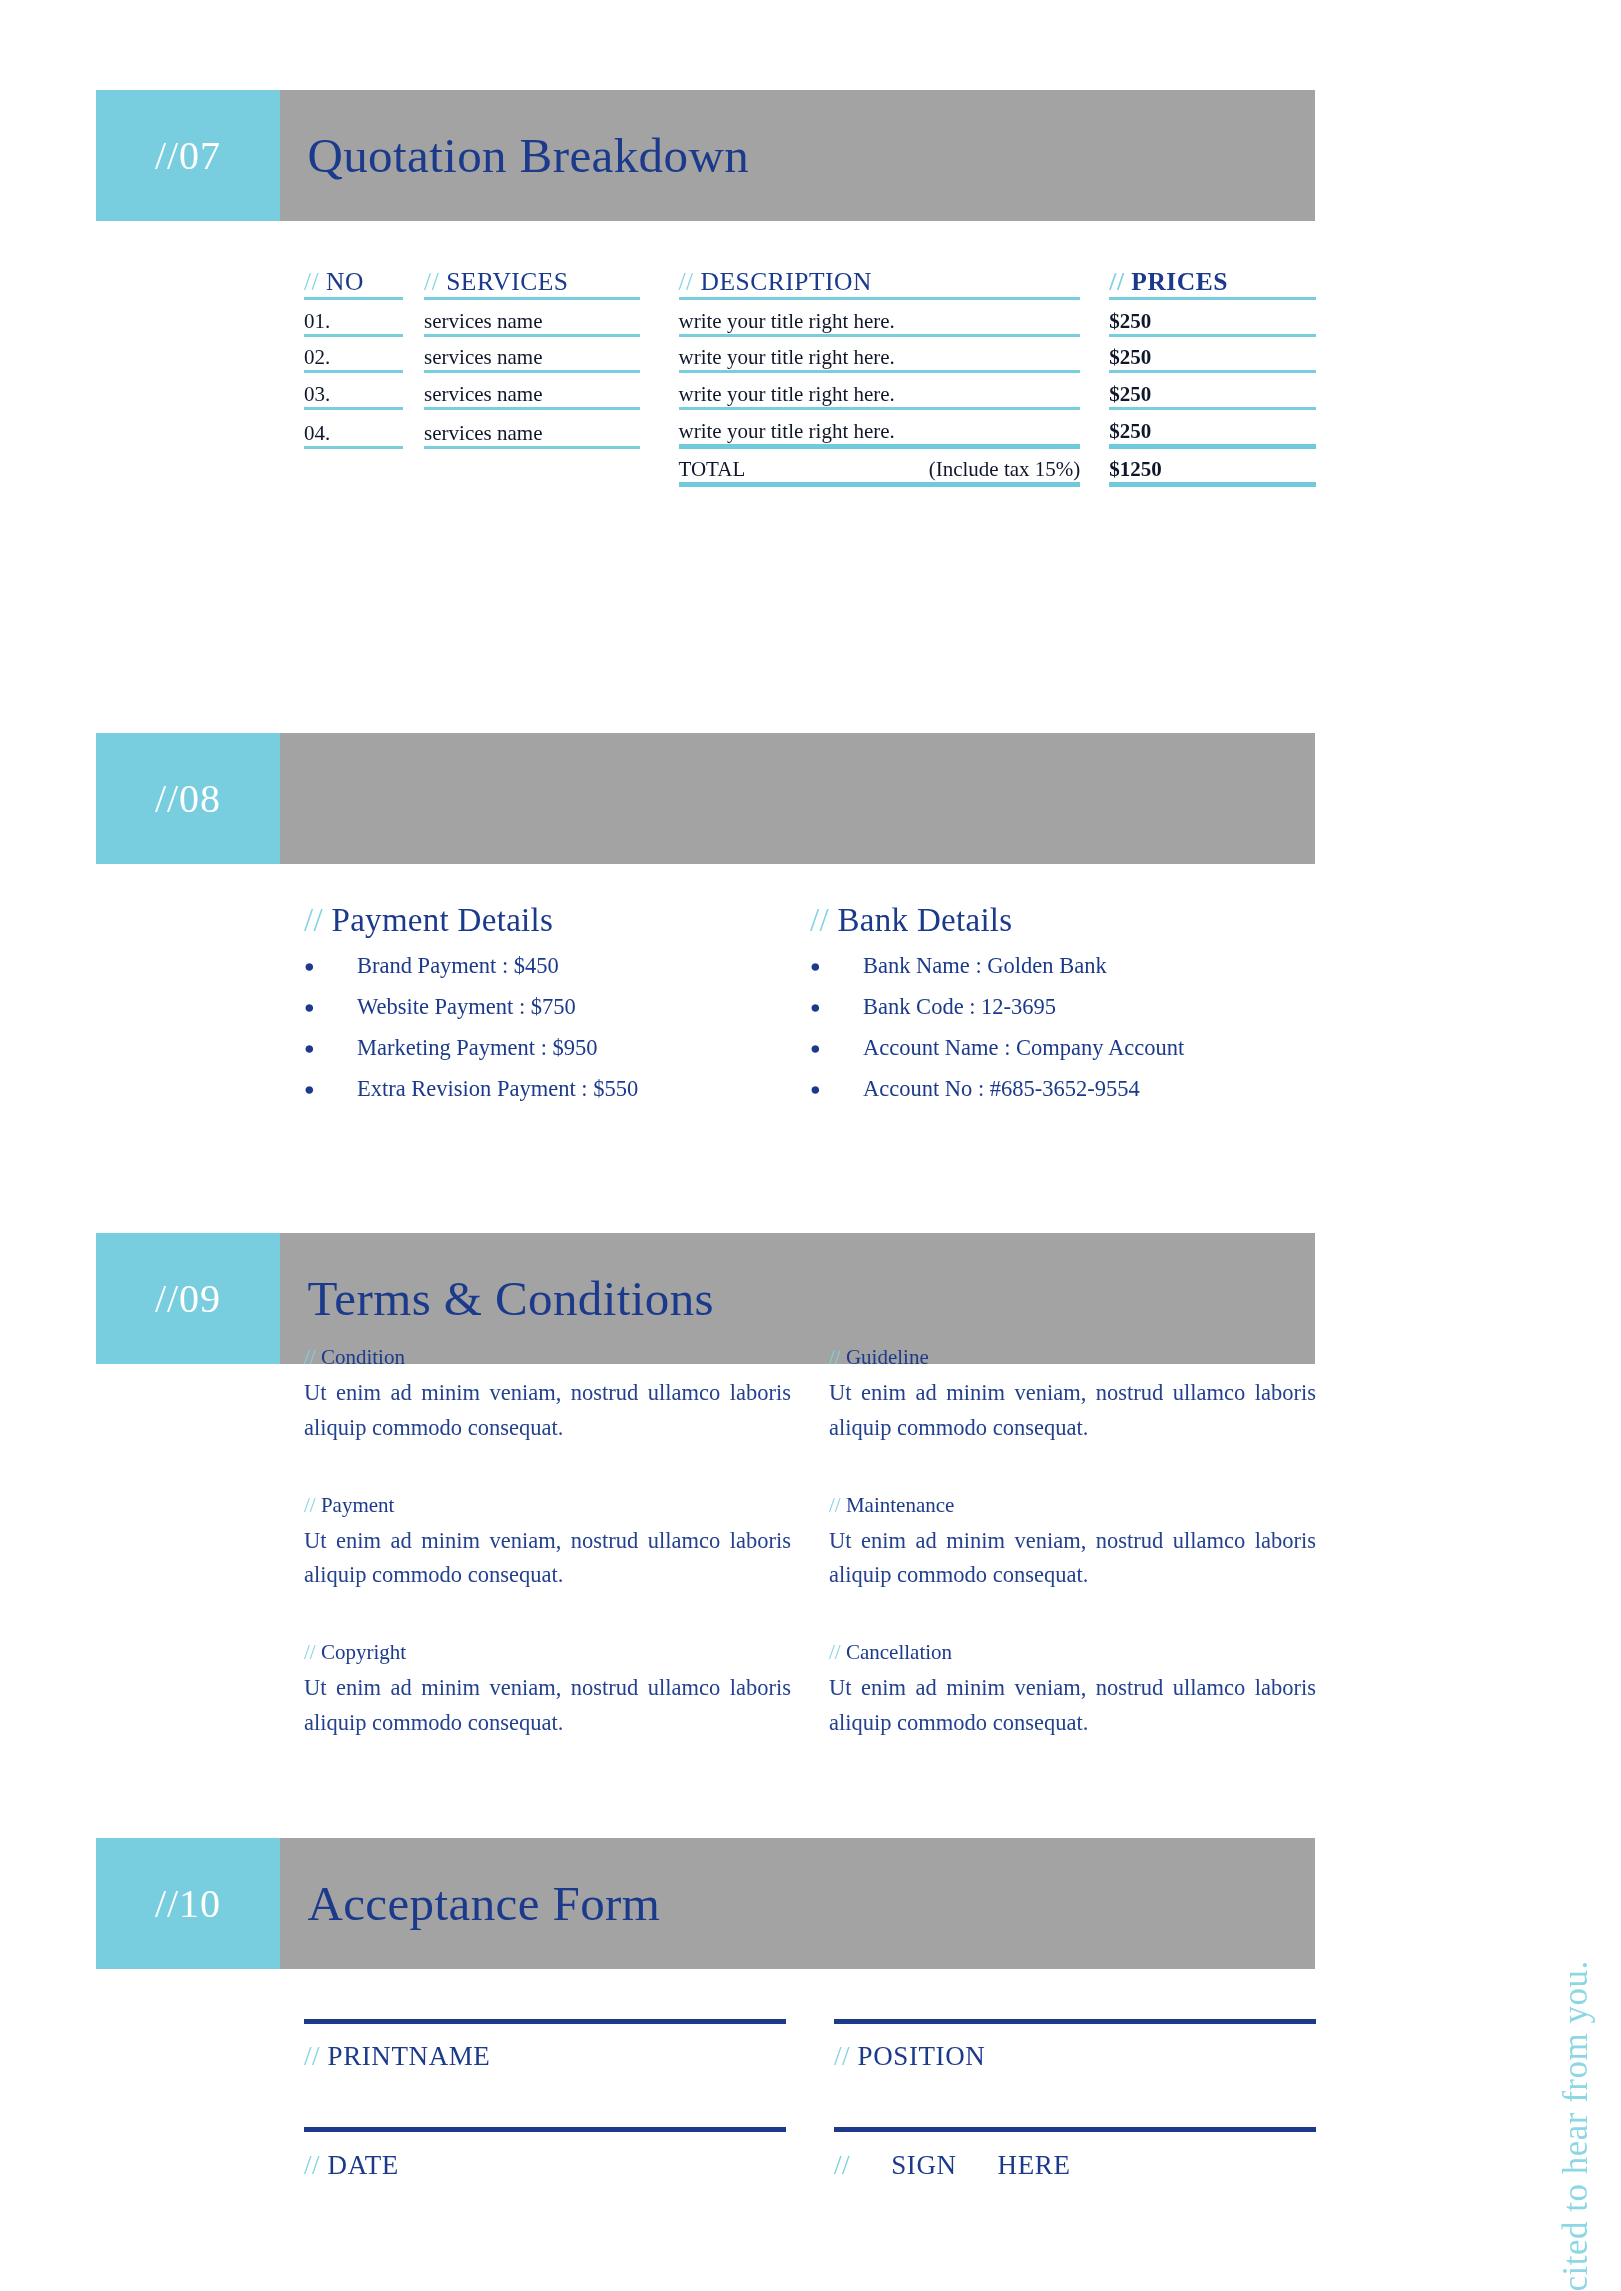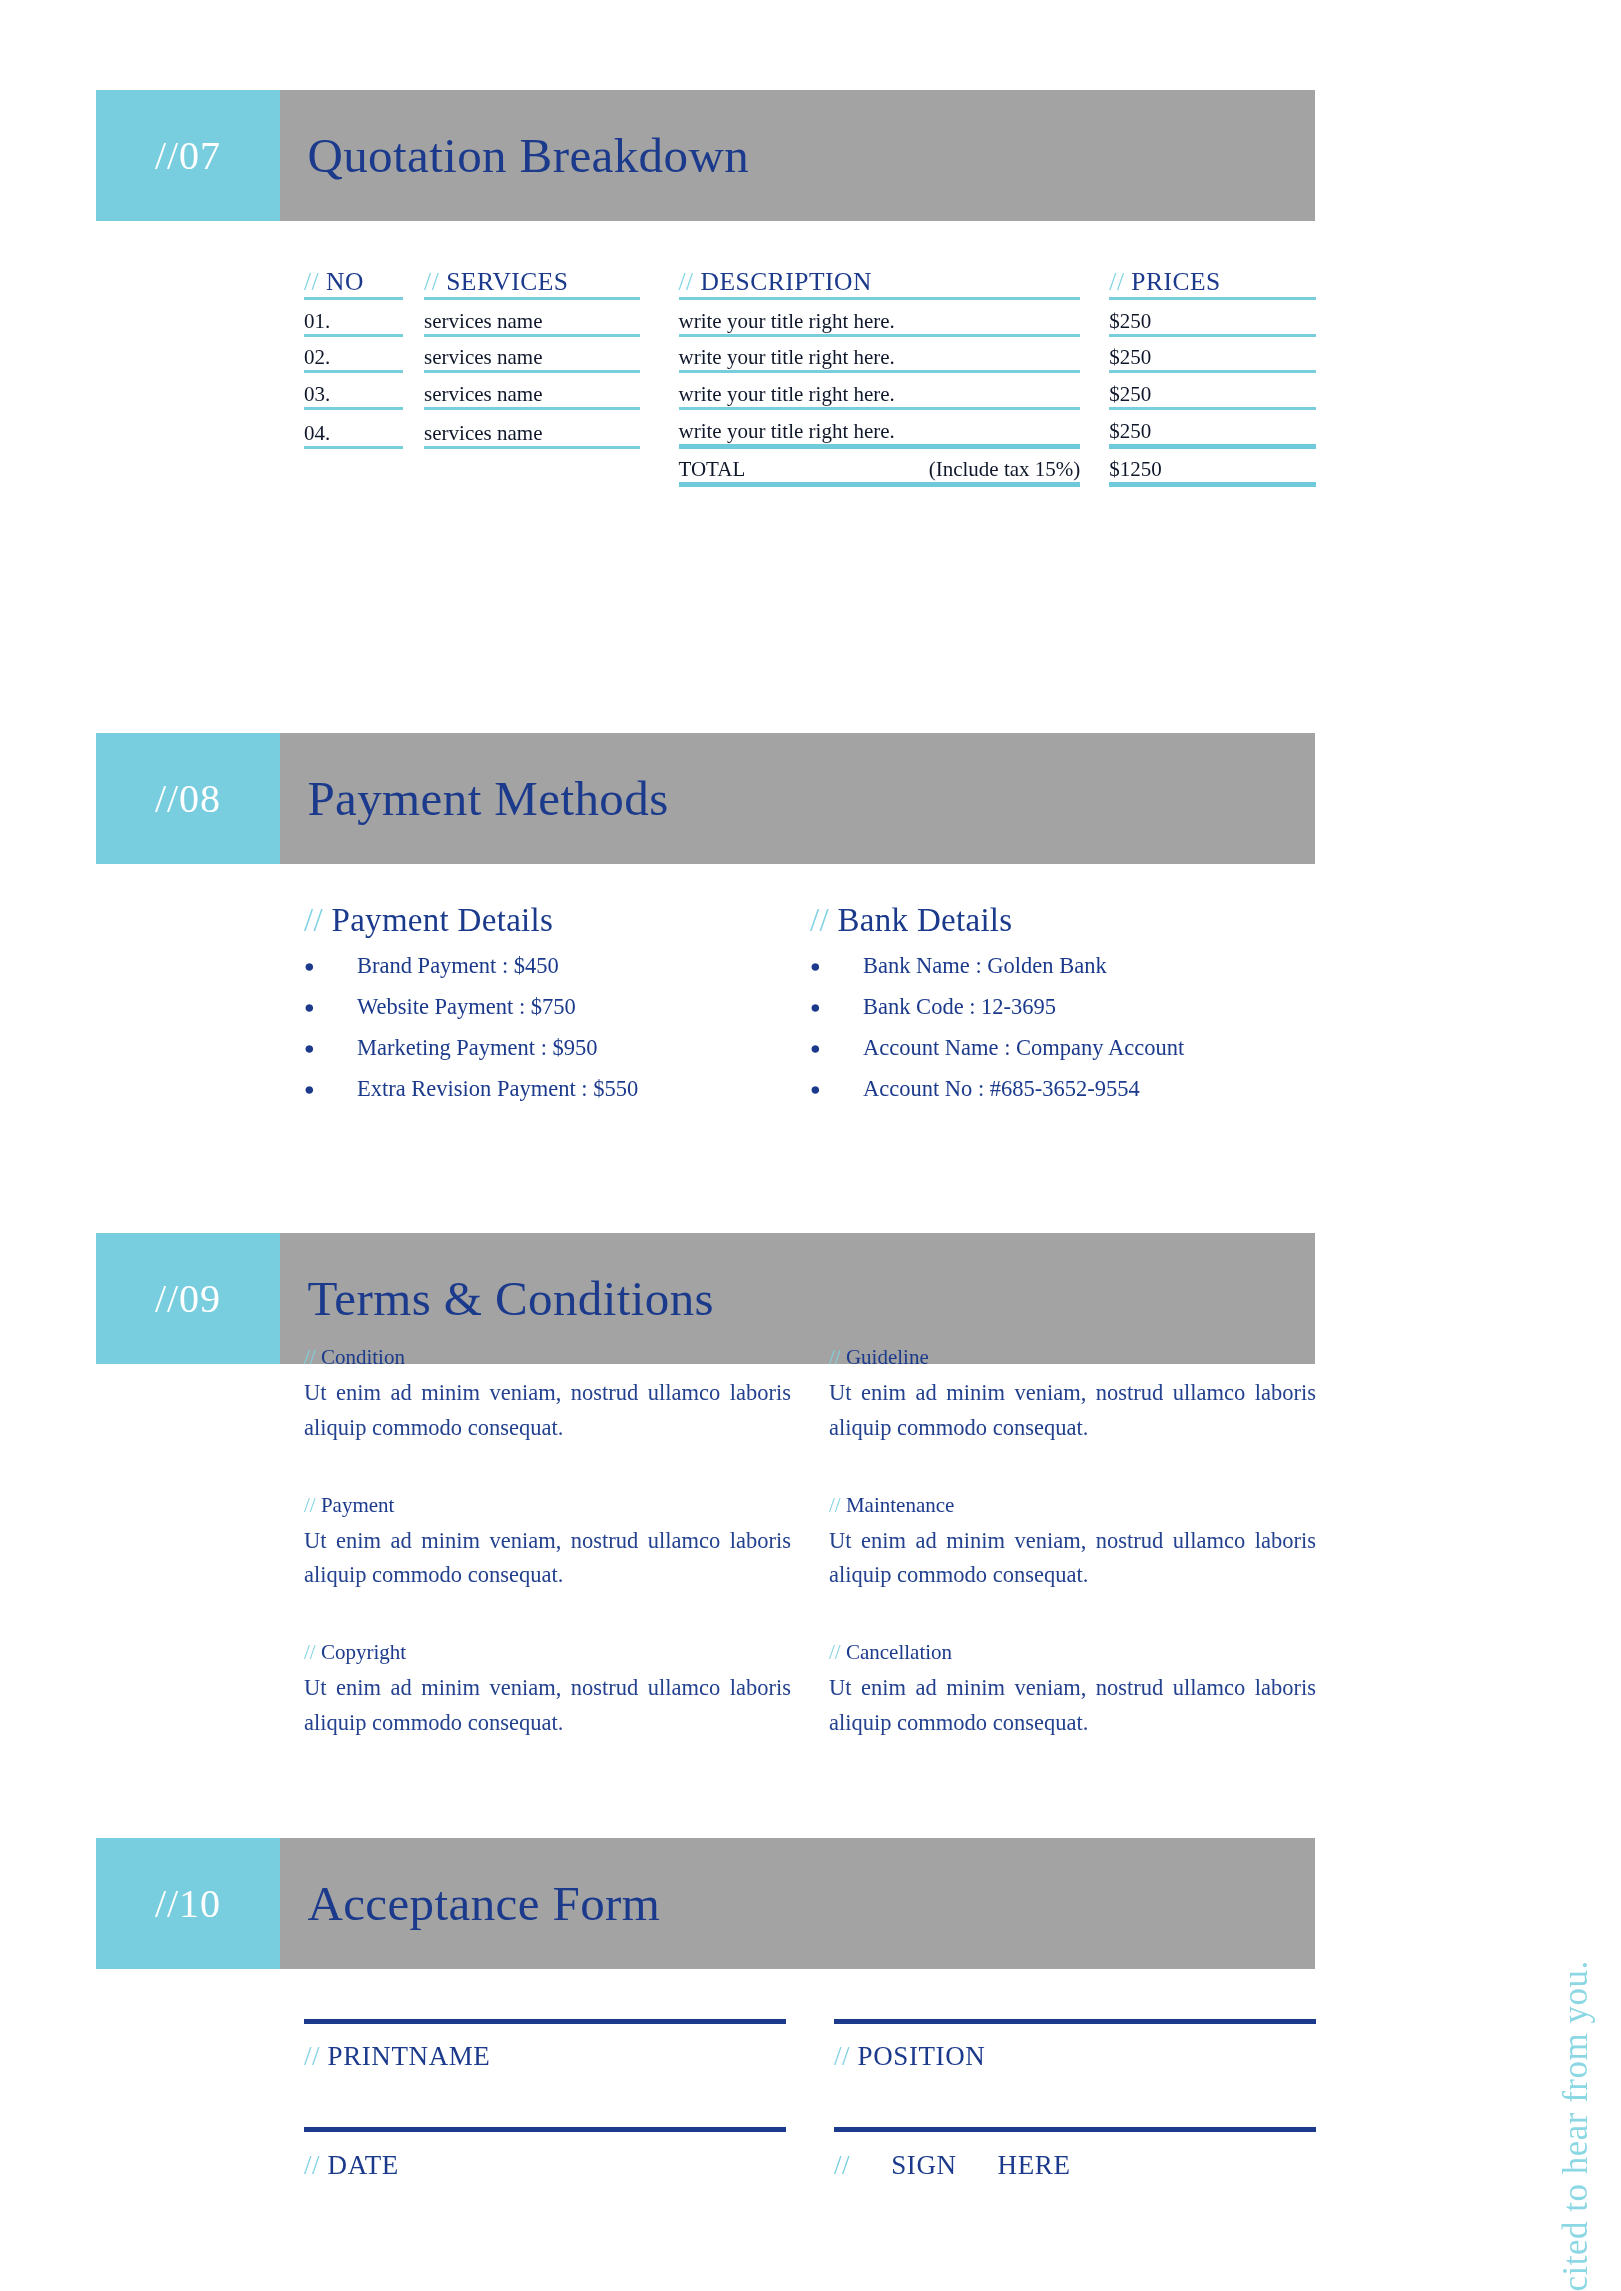--- a/index.html
+++ b/index.html
@@ -69,21 +69,21 @@
     padding-bottom: 8.8px;
   }
   .qcell .qtext {
     display: block;
     padding-bottom: 0;
     white-space: nowrap;
   }
   .c-no      { width: 102px; margin-right: 21.6px; }
   .c-serv    { width: 223px; margin-right: 39px; }
   .c-desc    { width: 416px; margin-right: 29px; }
-  .c-price   { width: 214px; }
+  .c-price   { width: 214px; font-weight: bold; }
 
   .rule {
     height: 2.9px;
     background: #79CEDE;
     width: 100%;
   }
   .rule.thick { height: 4.9px; background: #6FCBDC; }
 
   .hdr-text {
     font-size: 25.5px;
@@ -314,21 +314,20 @@
       </div>
       <div class="qcell c-price">
         <span class="qtext cell-text">$1250</span>
         <div class="rule thick"></div>
       </div>
     </div>
   </div>
 
   <div class="section-band" style="top:733px;">
     <div class="band-number">//08</div>
-    <div class="band-title">Payment Methods</div>
   </div>
 
   <div class="pm-wrap">
     <div class="pm-col">
       <div class="sub-head"><span class="slashes">//</span> Payment Details</div>
       <ul class="bullet-list">
         <li>
             <span class="bullet-dot">●</span>
             <span>Brand Payment : $450</span>
           </li>

